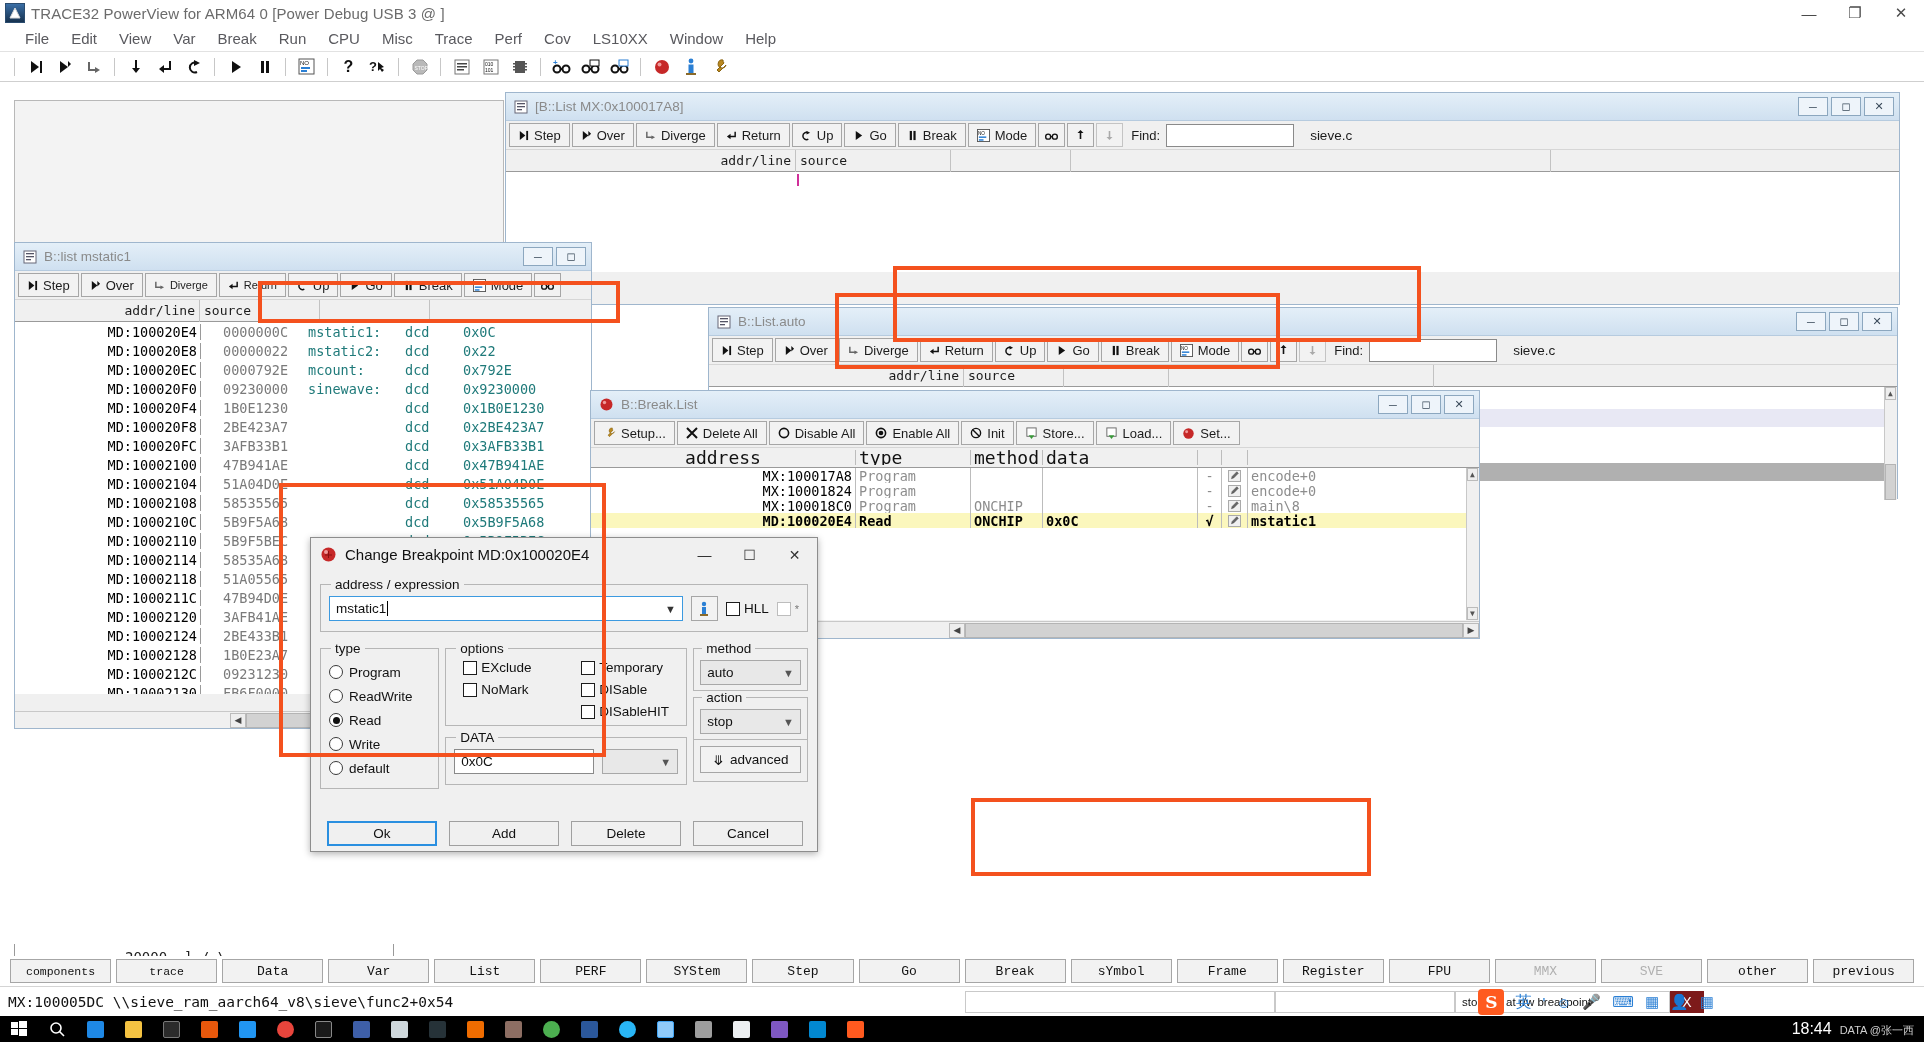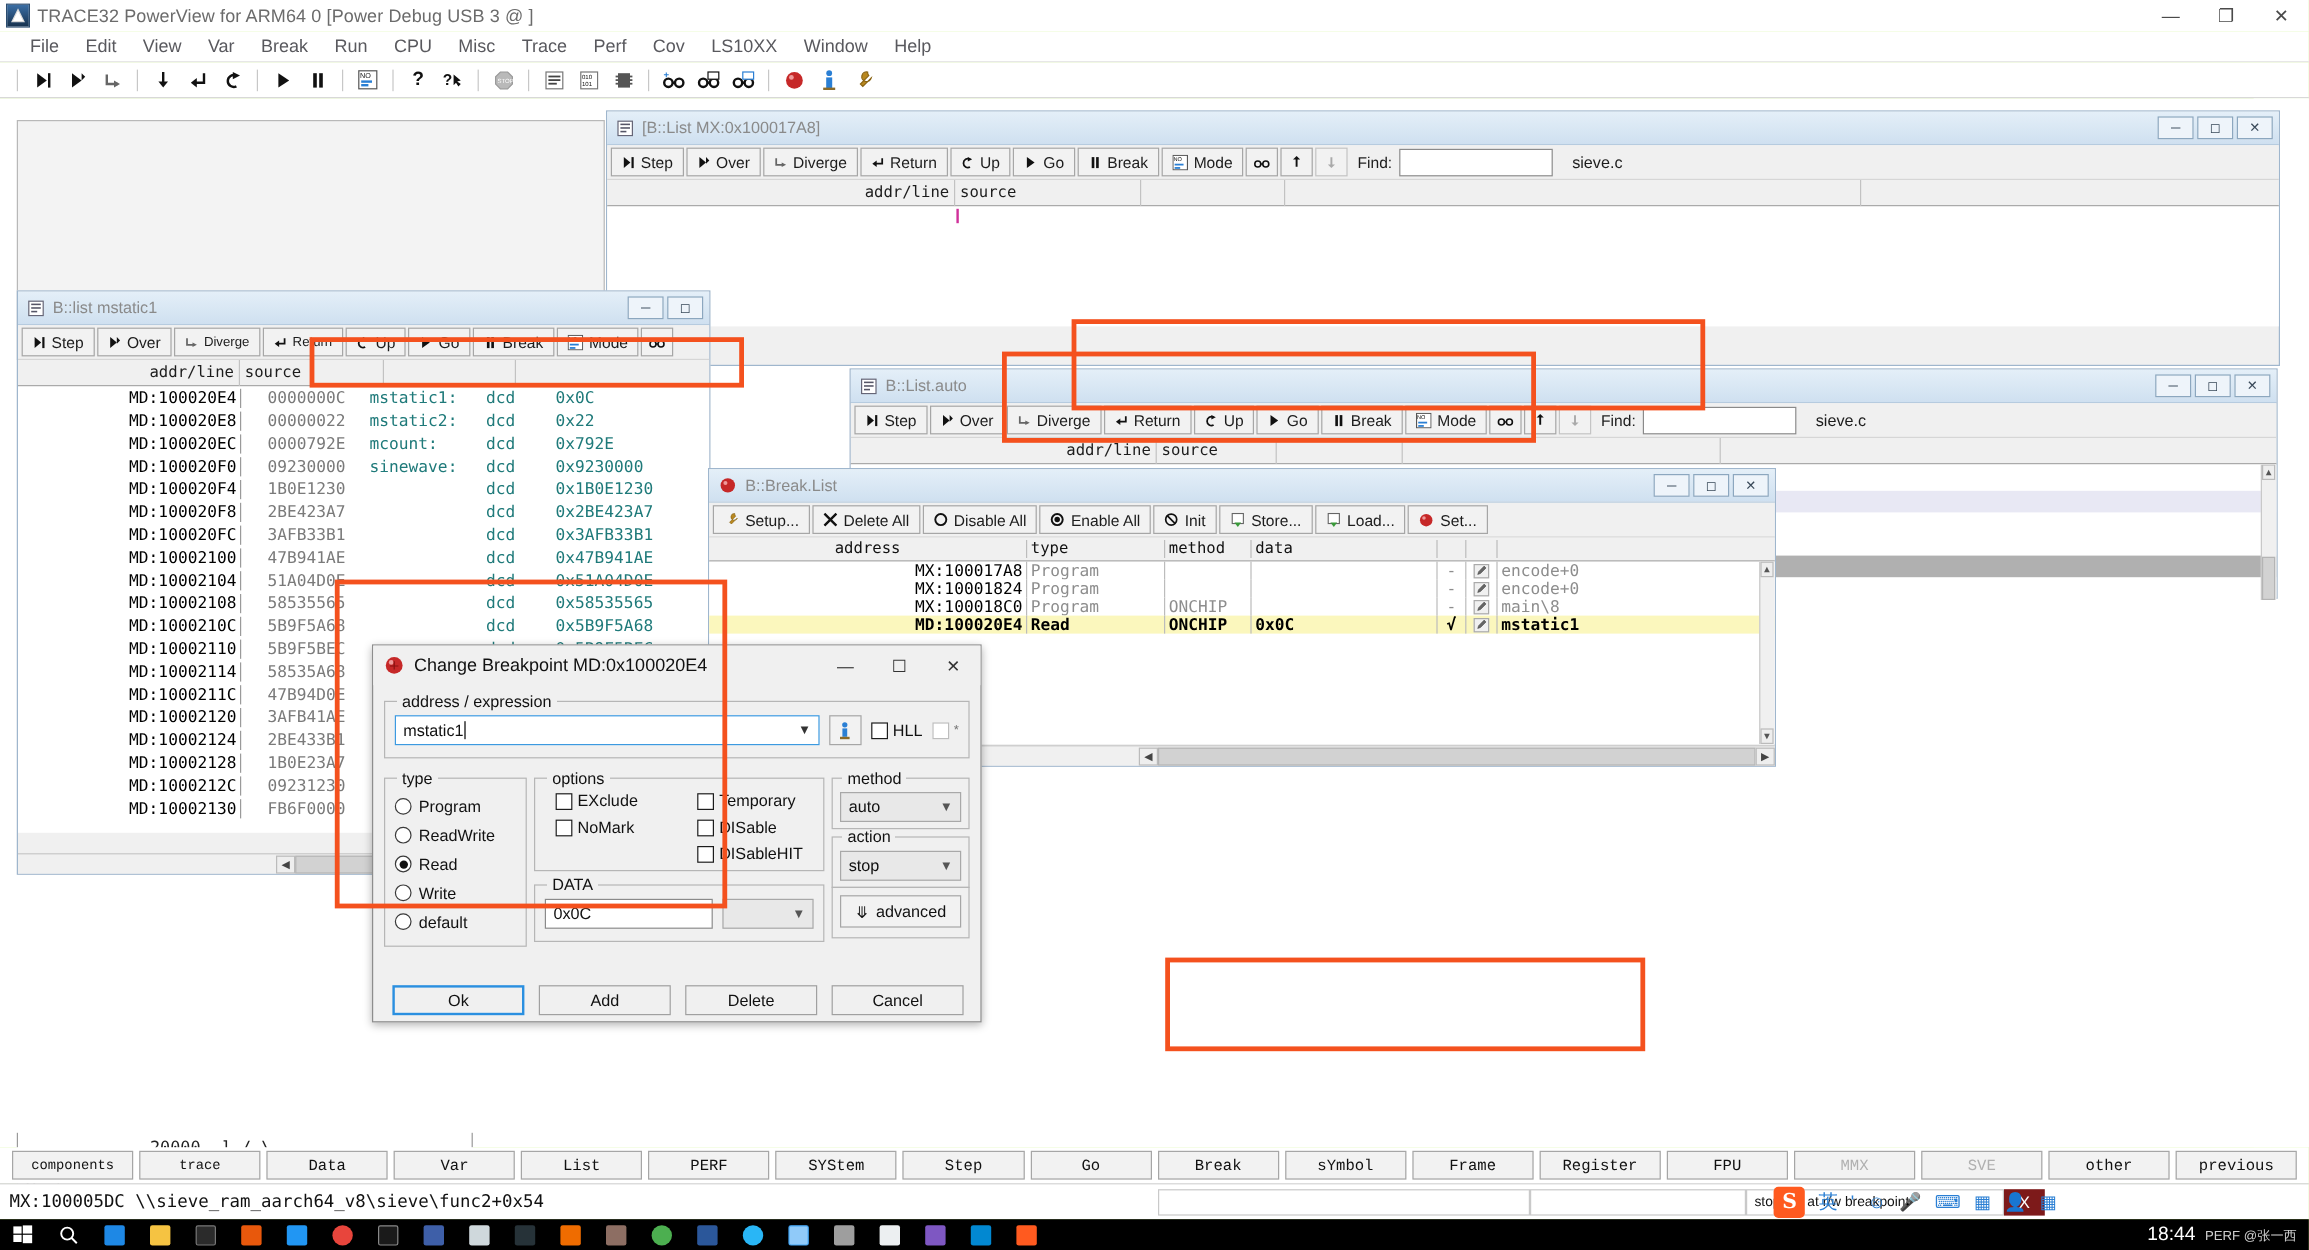--- a/index.html
+++ b/index.html
@@ -168,21 +168,21 @@
   }
 
   
   #winListMstatic { left: 14px; top: 160px; width: 578px; height: 487px; }
 
   
   #winBreakList { left: 590px; top: 308px; width: 890px; height: 249px; }
   .bkhdr {
     height: 20px; display: flex; align-items: center;
     background: #f0f0f0; border-bottom: 1px solid #9a9a9a;
-    font-family: "DejaVu Sans Mono", monospace; font-size: 13px; color: #111;
+    font-family: "DejaVu Sans Mono", monospace; font-size: 18px; color: #111;
   }
   .bkbody { background: #fff; font-family:"DejaVu Sans Mono", monospace; font-size: 13.5px; }
   .bkrow { display: flex; height: 15px; align-items: center; white-space: pre; }
   .bkrow.sel { background: #fbf7bd; font-weight: bold; color: #000; }
   .bkc { height: 15px; display: flex; align-items: center; padding: 0 3px; overflow: hidden; }
   .bkc.b { border-right: 1px solid #bcbcbc; }
   .dim { color: #8d8d8d; }
 
   
   #dlgChangeBp {
@@ -874,20 +874,21 @@
           <div class="lrow"><span class="addrcol">MD:100020F0</span><span class="hexcol">09230000</span><span class="symcol">sinewave:</span><span class="mncol">dcd</span><span class="valcol">0x9230000</span></div>
           <div class="lrow"><span class="addrcol">MD:100020F4</span><span class="hexcol">1B0E1230</span><span class="symcol"></span><span class="mncol">dcd</span><span class="valcol">0x1B0E1230</span></div>
           <div class="lrow"><span class="addrcol">MD:100020F8</span><span class="hexcol">2BE423A7</span><span class="symcol"></span><span class="mncol">dcd</span><span class="valcol">0x2BE423A7</span></div>
           <div class="lrow"><span class="addrcol">MD:100020FC</span><span class="hexcol">3AFB33B1</span><span class="symcol"></span><span class="mncol">dcd</span><span class="valcol">0x3AFB33B1</span></div>
           <div class="lrow"><span class="addrcol">MD:10002100</span><span class="hexcol">47B941AE</span><span class="symcol"></span><span class="mncol">dcd</span><span class="valcol">0x47B941AE</span></div>
           <div class="lrow"><span class="addrcol">MD:10002104</span><span class="hexcol">51A04D0E</span><span class="symcol"></span><span class="mncol">dcd</span><span class="valcol">0x51A04D0E</span></div>
           <div class="lrow"><span class="addrcol">MD:10002108</span><span class="hexcol">58535565</span><span class="symcol"></span><span class="mncol">dcd</span><span class="valcol">0x58535565</span></div>
           <div class="lrow"><span class="addrcol">MD:1000210C</span><span class="hexcol">5B9F5A68</span><span class="symcol"></span><span class="mncol">dcd</span><span class="valcol">0x5B9F5A68</span></div>
           <div class="lrow"><span class="addrcol">MD:10002110</span><span class="hexcol">5B9F5BEC</span><span class="symcol"></span><span class="mncol">dcd</span><span class="valcol">0x5B9F5BEC</span></div>
           <div class="lrow"><span class="addrcol">MD:10002114</span><span class="hexcol">58535A68</span><span class="symcol"></span><span class="mncol">dcd</span><span class="valcol">0x58535A68</span></div>
+          <div class="lrow"><span class="addrcol">MD:10002118</span><span class="hexcol">51A05565</span><span class="symcol"></span><span class="mncol">dcd</span><span class="valcol">0x51A05565</span></div>
           <div class="lrow"><span class="addrcol">MD:1000211C</span><span class="hexcol">47B94D0E</span><span class="symcol"></span><span class="mncol">dcd</span><span class="valcol">0x47B94D0E</span></div>
           <div class="lrow"><span class="addrcol">MD:10002120</span><span class="hexcol">3AFB41AE</span><span class="symcol"></span><span class="mncol">dcd</span><span class="valcol">0x3AFB41AE</span></div>
           <div class="lrow"><span class="addrcol">MD:10002124</span><span class="hexcol">2BE433B1</span><span class="symcol"></span><span class="mncol">dcd</span><span class="valcol">0x2BE433B1</span></div>
           <div class="lrow"><span class="addrcol">MD:10002128</span><span class="hexcol">1B0E23A7</span><span class="symcol"></span><span class="mncol">dcd</span><span class="valcol">0x1B0E23A7</span></div>
           <div class="lrow"><span class="addrcol">MD:1000212C</span><span class="hexcol">09231230</span><span class="symcol"></span><span class="mncol">dcd</span><span class="valcol">0x09231230</span></div>
           <div class="lrow"><span class="addrcol">MD:10002130</span><span class="hexcol">FB6F0000</span><span class="symcol"></span><span class="mncol">dcd</span><span class="valcol">0xFB6F0000</span></div>
         </div>
       <div style="position:absolute;left:0;bottom:0;width:576px;height:17px;background:#f0f0f0;border-top:1px solid #c8c8c8;display:flex;align-items:center;">
         <div style="margin-left:215px;width:16px;height:15px;background:#eee;border:1px solid #bbb;display:flex;align-items:center;justify-content:center;font-size:9px;color:#444;">◀</div>
         <div style="flex:1;height:15px;background:#d2d2d2;border:1px solid #b4b4b4;"></div>
@@ -1279,17 +1280,17 @@
         <span class="tbsq" style="background:#7e57c2;display:block;"></span>
       </div>
     <div class="tbicon">
         <span class="tbsq" style="background:#0288d1;display:block;"></span>
       </div>
     <div class="tbicon">
         <span class="tbsq" style="background:#ff5a1f;display:block;"></span>
       </div>
     <div class="clock">
       <span>18:44</span>
-      <span class="watermark">PERF @张一西</span>
+      <span class="watermark">DATA @张一西</span>
     </div>
   </div>
 
 </div>
 
 </body></html>

